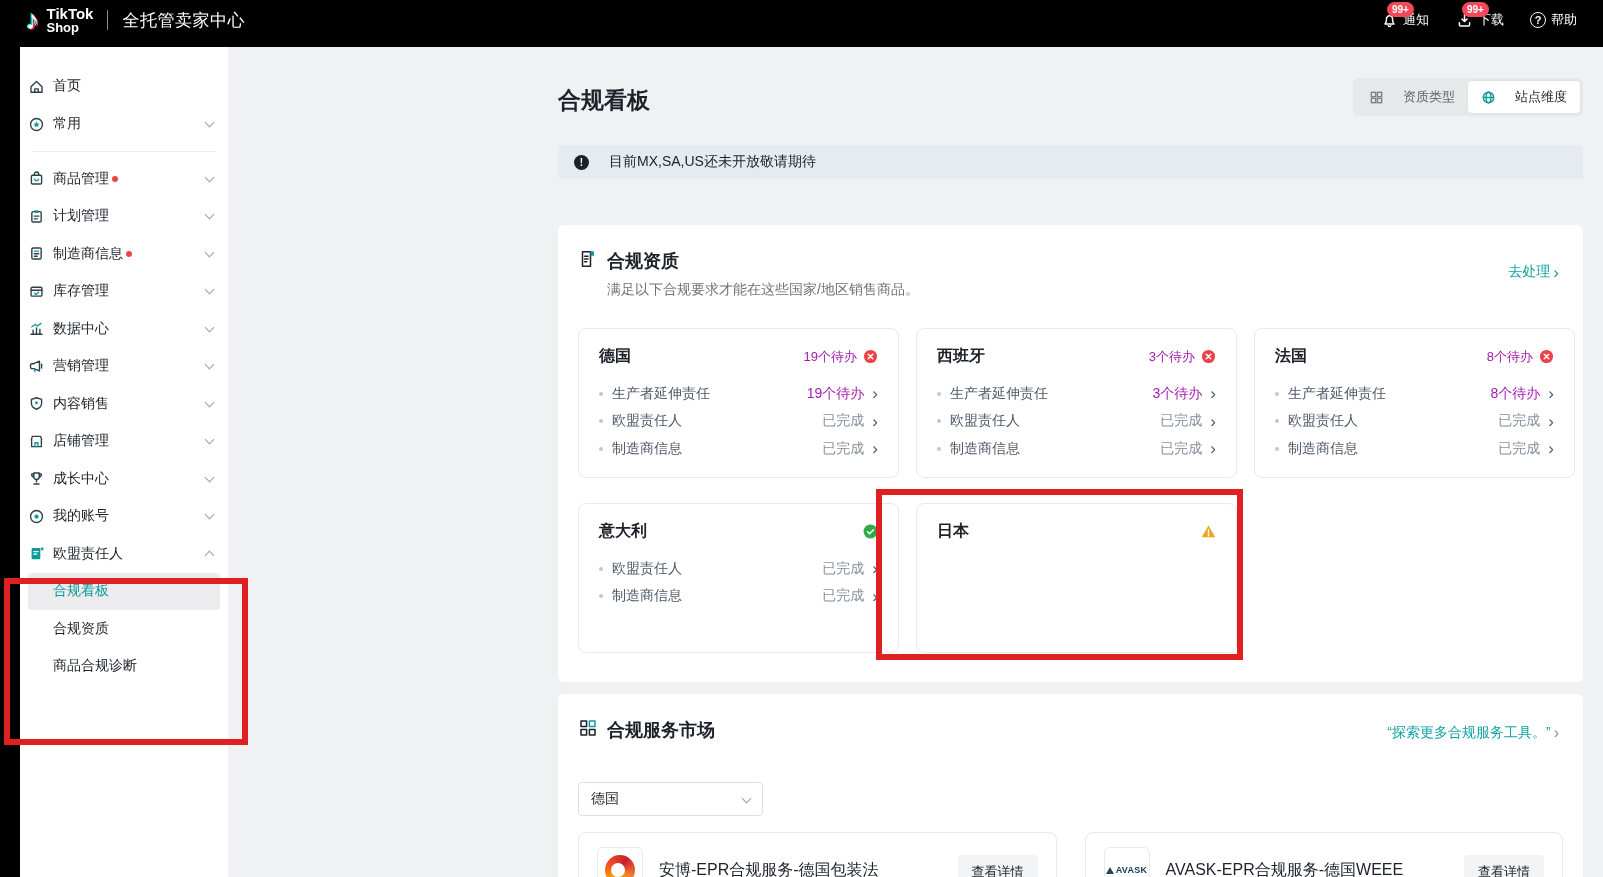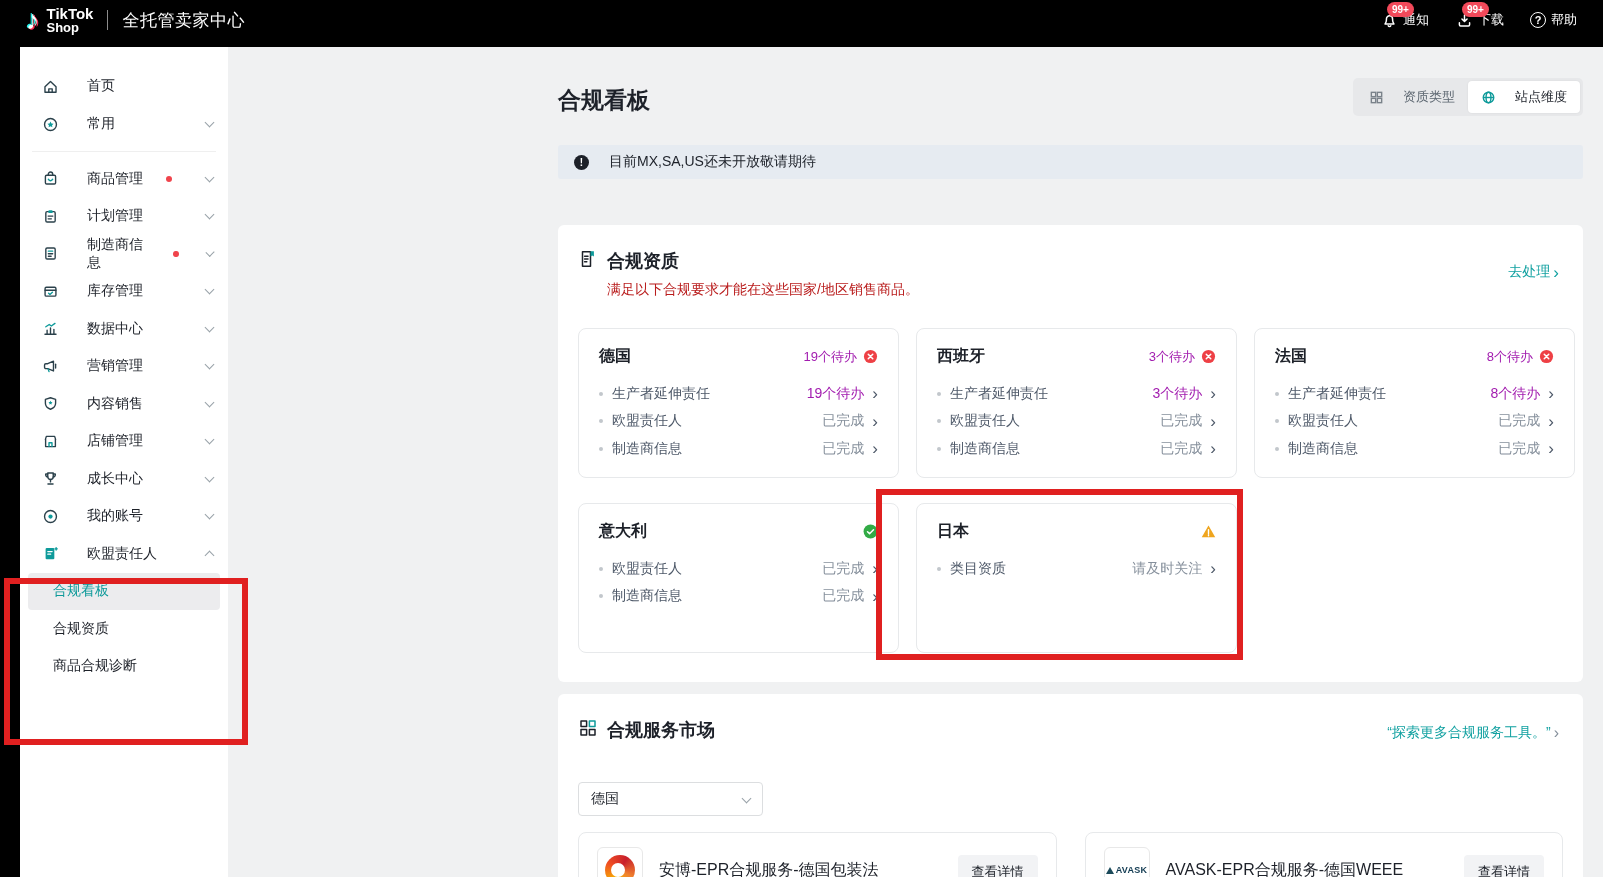--- a/index.html
+++ b/index.html
@@ -22,21 +22,21 @@
   .ha-icon { position:relative; width:18px; height:18px; display:flex; align-items:center; justify-content:center; }
   .ha-icon svg { width:17px; height:17px; fill:none; stroke:#fff; stroke-width:1.4; stroke-linecap:round; stroke-linejoin:round; }
   .badge { position:absolute; top:-9px; left:7px; background:#f2495a; color:#fff; font-size:10px; font-weight:bold;
     border-radius:9px; padding:1.5px 5px; line-height:1.2; white-space:nowrap; }
   .help-icon { width:16px; height:16px; border:1.5px solid #fff; border-radius:50%;
     display:flex; align-items:center; justify-content:center; }
   .help-icon::after { content:"?"; font-size:11px; font-weight:bold; }
 
   
   .sidebar { position:absolute; left:20px; top:47px; width:208px; height:830px; background:#fff; padding-top:20px; z-index:2; }
-  .nav-item { display:flex; align-items:center; gap:28px; height:38px; padding:0 15px 0 22px; font-size:14px; cursor:pointer; }
+  .nav-item { display:flex; align-items:center; gap:8px; height:38px; padding:0 15px 0 8px; font-size:14px; cursor:pointer; }
   .nav-main .nav-item { height:37.5px; }
   .nav-ico { width:17px; height:17px; flex:0 0 17px; display:flex; }
   .nav-ico svg { width:17px; height:17px; fill:none; stroke:#2b414b; stroke-width:1.3; stroke-linecap:round; stroke-linejoin:round; }
   .nav-ico .tf { fill:#0e9a9a; stroke:none; }
   .nav-ico .t2 { stroke:#0e9a9a; }
   .nav-ico .wf { stroke:#fff; }
   .nav-label { color:#1d2129; }
   .dot { width:6px; height:6px; border-radius:50%; background:#f0444c; margin-left:-5px; }
   .chev { margin-left:auto; width:7px; height:7px; border-right:1.4px solid #98a2a8; border-bottom:1.4px solid #98a2a8;
     transform:rotate(45deg); margin-top:-3px; }
@@ -61,21 +61,21 @@
     display:flex; align-items:center; gap:20px; padding:0 16px; font-size:14px; color:#1d2129; }
   .info-icon { width:15px; height:15px; border-radius:50%; background:#1d2129; color:#fff; flex:0 0 15px;
     display:flex; align-items:center; justify-content:center; }
   .info-icon::after { content:"!"; font-size:10px; font-weight:bold; }
 
   .panel { background:#fff; border-radius:6px; padding:24px 20px; position:relative; }
   .panel-1 { margin-top:46px; height:457px; }
   .panel-2 { margin-top:12px; height:260px; }
   .panel-head { display:flex; align-items:center; gap:9px; }
   .panel-title { font-size:18px; font-weight:bold; color:#1d2129; }
-  .panel-sub { margin:8px 0 0 29px; font-size:14px; color:#b91c1c; }
+  .panel-sub { margin:8px 0 0 29px; font-size:14px; color:#737373; }
   .panel-ico svg { width:20px; height:20px; fill:none; stroke:#1d2129; stroke-width:1.5; stroke-linecap:round; stroke-linejoin:round; }
   .panel-ico .tf { fill:#0e9a9a; stroke:none; }
   .panel-ico .ts { stroke:#0e9a9a; }
   .head-link { position:absolute; right:24px; top:38px; font-size:14px; color:#12a1a1; cursor:pointer; display:flex; align-items:center; gap:3px; }
   .head-link .chev-r::after { color:#12a1a1; }
   .chev-r::after { content:"›"; font-size:17px; line-height:1; color:#4e5969; }
   .chev-gray::after { content:"›"; font-size:16px; color:#86909c; }
 
   .q-grid { display:grid; grid-template-columns:repeat(3,321px); gap:25px 17px; margin-top:29px; }
   .q-card { border:1px solid #e7e9eb; border-radius:8px; background:#fff; height:150px; padding:17px 20px; }
@@ -522,30 +522,20 @@
             <span class="country">日本</span>
             <span class="head-status">
               <span class="st-ico">
                   <svg viewBox="0 0 16 16">
                     <path d="M8 1.6 15.2 14H.8z" fill="#efa51e"></path>
                     <path d="M8 6v4M8 11.4v1.2" stroke="#fff" stroke-width="1.5" stroke-linecap="round"></path>
                   </svg>
                 </span>
             </span>
           </div>
-          <div class="q-items">
-            <div class="q-row">
-              <span class="bullet"></span>
-              <span class="q-label">类目资质</span>
-              <span class="row-right">
-                  <span class="s-attention">请及时关注</span>
-                  <span class="chev-r"></span>
-                </span>
-            </div>
-          </div>
         </div>
 
         <div></div>
       </div>
     </section>
 
     <section class="panel panel-2">
       <div class="panel-head">
         <span class="panel-ico">
           <svg viewBox="0 0 20 20">

